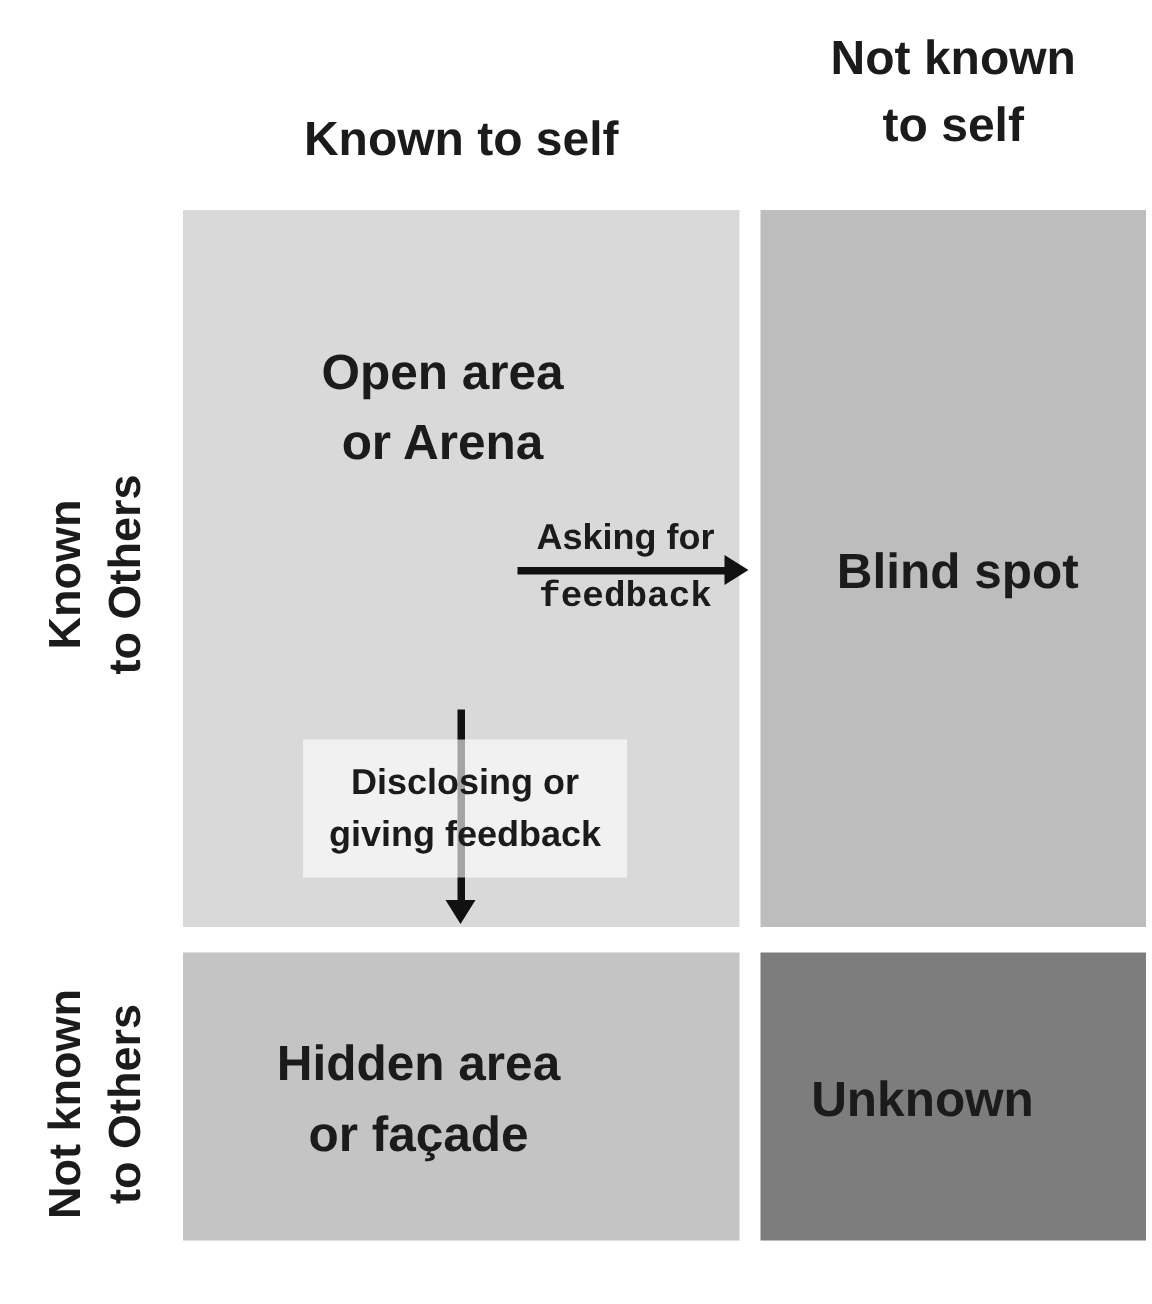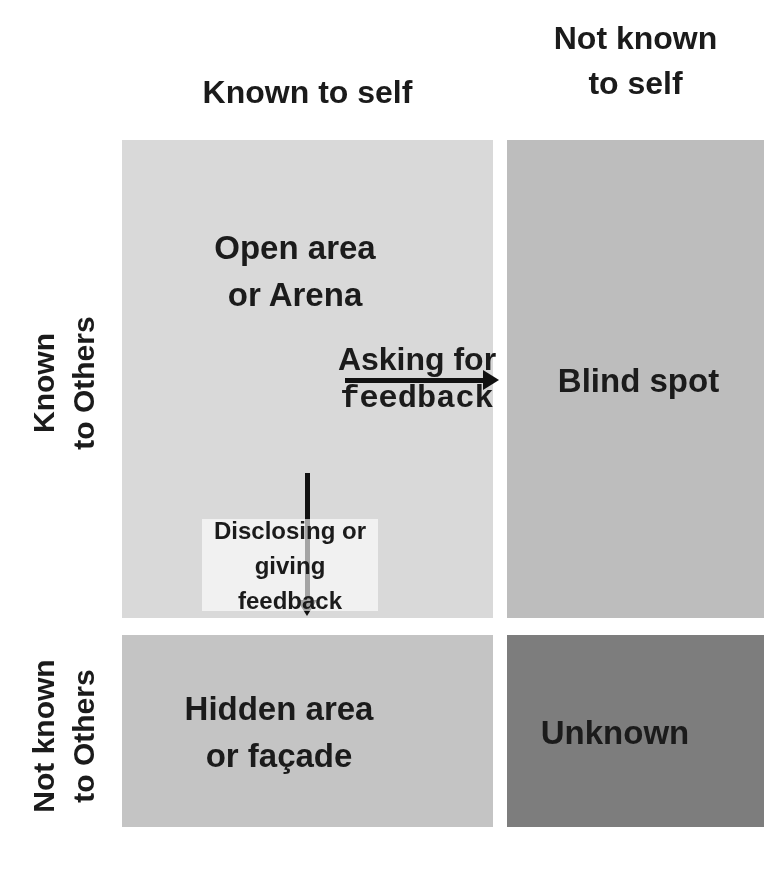--- a/index.html
+++ b/index.html
@@ -24,40 +24,40 @@
     transform:translate(-50%,-50%) rotate(-90deg);
     text-align:center;font-size:30px;line-height:40px;white-space:nowrap;
   }
 
   .quad-label{position:absolute;text-align:center;font-size:33px;line-height:47px;}
   #lbl-open   {left:122px;width:250px;top:224px;margin-left:48px;}
   #lbl-blind  {left:507px;width:263px;top:357px;}
   #lbl-hidden {left:122px;width:314px;top:685px;}
   #lbl-unknown{left:507px;width:216px;top:709px;}
 
-  .arrow-label{position:absolute;text-align:center;font-size:32px;line-height:30px;}
+  .arrow-label{position:absolute;text-align:center;font-size:24px;line-height:30px;}
   #ask-l1{left:327px;width:180px;top:344px;}
   #ask-l2{left:327px;width:180px;top:384px;font-family:Liberation Mono, monospace;}
 
   #h-line{position:absolute;left:345px;top:378px;width:140px;height:5px;}
   #h-head{
     position:absolute;left:483px;top:370px;width:0;height:0;
     border-top:10px solid transparent;border-bottom:10px solid transparent;
     border-left:16px solid #111111;
   }
   #v-line{position:absolute;left:305px;top:473px;width:5px;height:130px;z-index:1;}
   #v-head{
     position:absolute;left:297px;top:600px;width:0;height:0;
     border-left:10px solid transparent;border-right:10px solid transparent;
     border-top:16px solid #111111;z-index:1;
   }
   #callout{
-    position:absolute;left:202px;top:493px;width:176px;height:92px;z-index:2;
+    position:absolute;left:202px;top:493px;width:216px;height:92px;z-index:2;
     display:flex;flex-direction:column;align-items:center;justify-content:center;
-    text-align:center;font-size:24px;line-height:35px;margin-top:26px;
+    text-align:left;font-size:24px;line-height:35px;
   }
 </style>
 </head>
 <body>
 
 <div class="canvas" style="background-color: rgb(255, 255, 255);">
 
   <div class="quad" id="q-open" style="background-color: rgb(217, 217, 217);"></div>
   <div class="quad" id="q-blind" style="background-color: rgb(189, 189, 189);"></div>
   <div class="quad" id="q-hidden" style="background-color: rgb(196, 196, 196);"></div>

